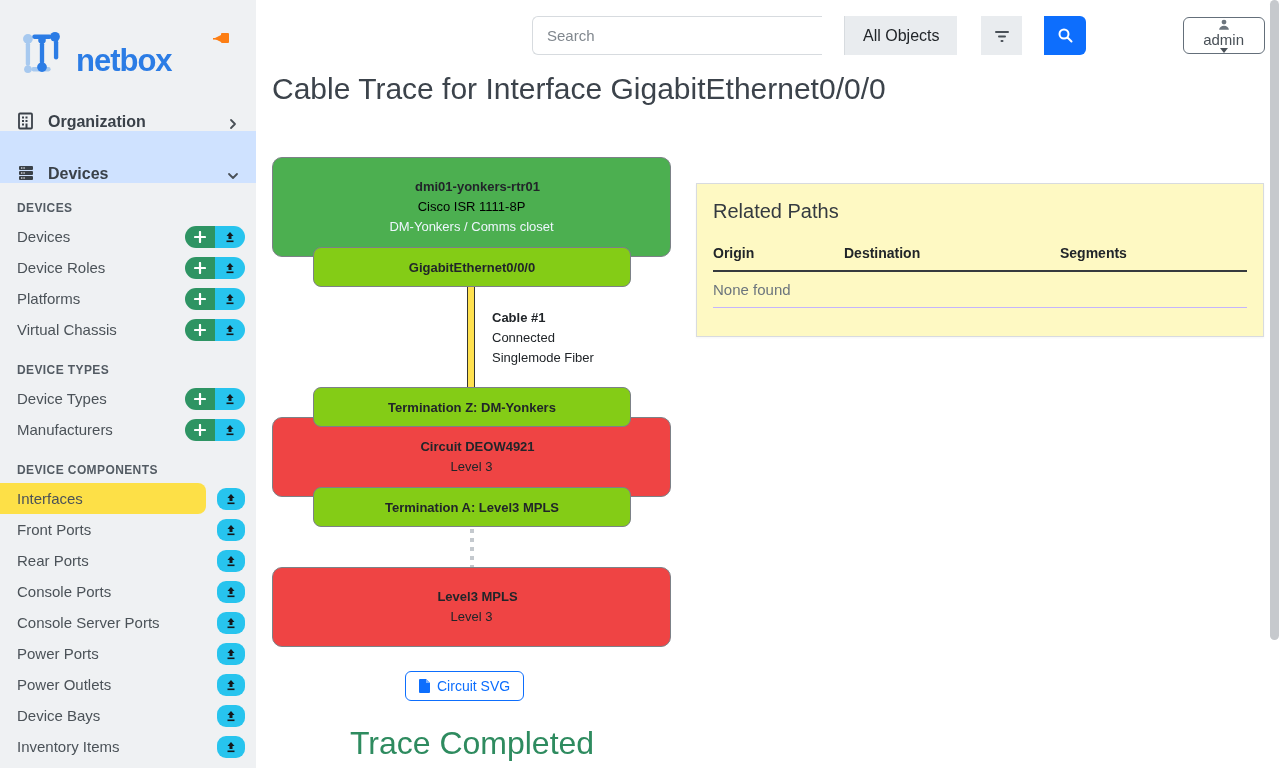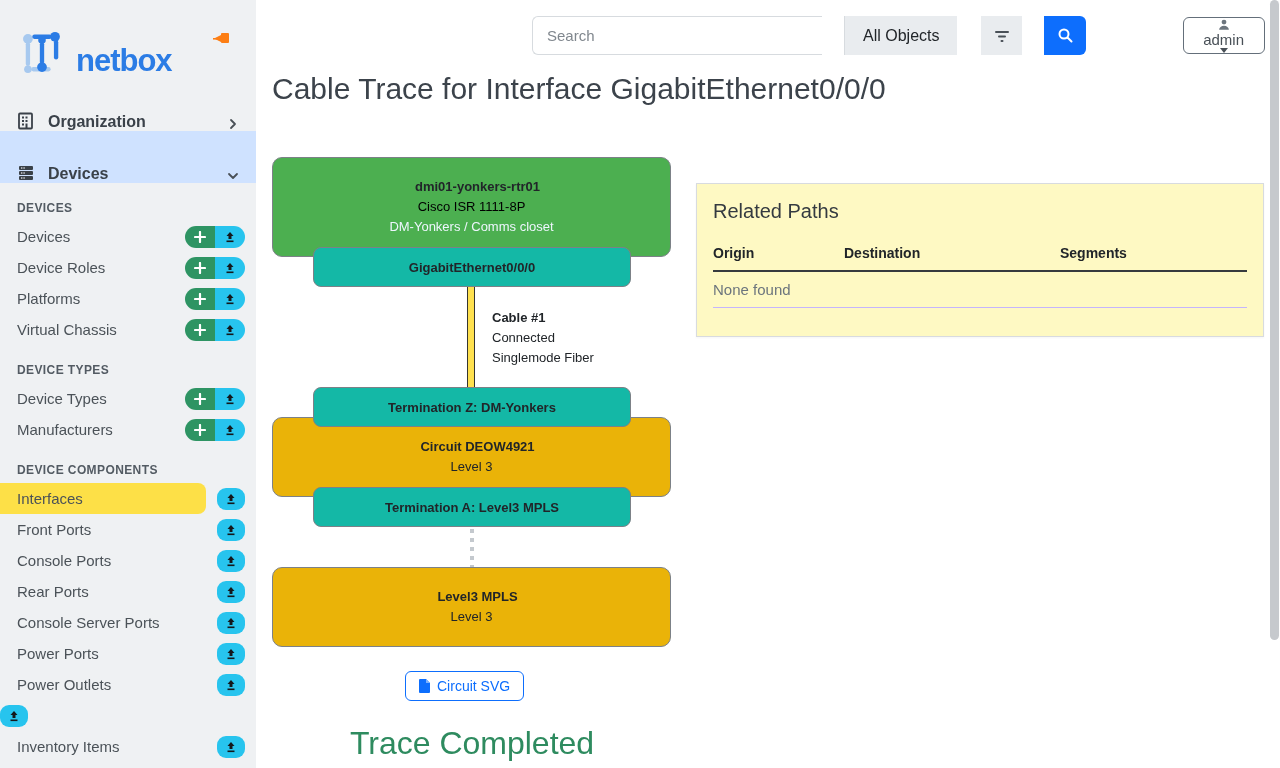--- a/index.html
+++ b/index.html
@@ -43,26 +43,26 @@
   .user-btn { position:absolute; right:15px; top:17px; height:37px; border:1px solid #646f7a; border-radius:6px; display:flex; align-items:center; padding:0 12px; cursor:pointer; background:#fff;flex-direction:column; }
   .user-label { font-size:15px; color:#495057; margin:0 8px 0 7px; }
   .caret-down { width:0; height:0; border-left:4px solid transparent; border-right:4px solid transparent; border-top:5px solid #495057; }
 
   .page-title { position:absolute; left:16px; top:72px; font-size:30px; font-weight:400; color:#3c434b; }
 
   
   .trace { position:absolute; left:16px; top:157px; width:400px; height:625px; }
   .node { position:absolute; border:1px solid #7c8187; border-radius:10px; text-align:center; z-index:1; }
   .node.green { background:#4caf50; }
-  .node.mid { background:#eab308; }
+  .node.mid { background:#ef4444; }
   .node-line { font-size:13px; line-height:20px; color:#212529; }
   .node-line.bold { font-weight:bold;padding-left:12px; }
   .link-pale { color:#000000; text-decoration:none; cursor:pointer; }
   .link-light { color:#eef6fd; text-decoration:none; cursor:pointer; }
-  .tbox { position:absolute; left:41px; width:318px; height:40px; background:#14b8a6; border:1px solid #7c8187; border-radius:8px; display:flex; align-items:center; justify-content:center; font-size:13px; font-weight:bold; color:#212529; z-index:3; cursor:pointer; }
+  .tbox { position:absolute; left:41px; width:318px; height:40px; background:#84cc16; border:1px solid #7c8187; border-radius:8px; display:flex; align-items:center; justify-content:center; font-size:13px; font-weight:bold; color:#212529; z-index:3; cursor:pointer; }
   .cable-line { position:absolute; left:195px; width:8px; background:#ffe14f; border-left:1px solid #35352f; border-right:1px solid #35352f; z-index:2; }
   .cable-info { position:absolute; left:220px; z-index:2; }
   .cable-info div { font-size:13px; line-height:20px; color:#212529; }
   .cable-info .bold { font-weight:bold; cursor:pointer; }
   .dotted-line { position:absolute; left:198px; width:4px; height:38px; background:repeating-linear-gradient(to bottom,#c4c9ce 0,#c4c9ce 4px,transparent 4px,transparent 9px); z-index:2; }
   .dl-btn { position:absolute; left:133px; top:514px; height:30px; padding:0 13px; display:flex; align-items:center; border:1px solid #0d6efd; border-radius:6px; background:#fff; color:#0d6efd; font-size:14px; cursor:pointer; }
   .dl-btn span { margin-left:7px; }
   .trace-status { position:absolute; left:0; top:568px; width:400px; text-align:center; font-size:32px; font-weight:400; color:#2e8b5f; }
 
   
@@ -279,42 +279,42 @@
         </div>
       <div class="mini-btn import solo">
           <svg width="12" height="12" viewBox="0 0 12 12">
             <path d="M6 1l3.5 4H7.5v3h-3V5H2.5z" fill="#14181c"></path>
             <rect x="2.5" y="9.5" width="7" height="1.6" fill="#14181c"></rect>
           </svg>
         </div>
     </div>
     <div class="side-item">
       <div class="item-label-wrap">
+          <span class="item-label">Rear Ports</span>
+        </div>
+      <div class="mini-btn import solo">
+          <svg width="12" height="12" viewBox="0 0 12 12">
+            <path d="M6 1l3.5 4H7.5v3h-3V5H2.5z" fill="#14181c"></path>
+            <rect x="2.5" y="9.5" width="7" height="1.6" fill="#14181c"></rect>
+          </svg>
+        </div>
+    </div>
+    <div class="side-item">
+      <div class="item-label-wrap">
           <span class="item-label">Console Ports</span>
         </div>
       <div class="mini-btn import solo">
           <svg width="12" height="12" viewBox="0 0 12 12">
             <path d="M6 1l3.5 4H7.5v3h-3V5H2.5z" fill="#14181c"></path>
             <rect x="2.5" y="9.5" width="7" height="1.6" fill="#14181c"></rect>
           </svg>
         </div>
     </div>
     <div class="side-item">
       <div class="item-label-wrap">
-          <span class="item-label">Rear Ports</span>
-        </div>
-      <div class="mini-btn import solo">
-          <svg width="12" height="12" viewBox="0 0 12 12">
-            <path d="M6 1l3.5 4H7.5v3h-3V5H2.5z" fill="#14181c"></path>
-            <rect x="2.5" y="9.5" width="7" height="1.6" fill="#14181c"></rect>
-          </svg>
-        </div>
-    </div>
-    <div class="side-item">
-      <div class="item-label-wrap">
           <span class="item-label">Console Server Ports</span>
         </div>
       <div class="mini-btn import solo">
           <svg width="12" height="12" viewBox="0 0 12 12">
             <path d="M6 1l3.5 4H7.5v3h-3V5H2.5z" fill="#14181c"></path>
             <rect x="2.5" y="9.5" width="7" height="1.6" fill="#14181c"></rect>
           </svg>
         </div>
     </div>
     <div class="side-item">
@@ -333,20 +333,23 @@
           <span class="item-label">Power Outlets</span>
         </div>
       <div class="mini-btn import solo">
           <svg width="12" height="12" viewBox="0 0 12 12">
             <path d="M6 1l3.5 4H7.5v3h-3V5H2.5z" fill="#14181c"></path>
             <rect x="2.5" y="9.5" width="7" height="1.6" fill="#14181c"></rect>
           </svg>
         </div>
     </div>
     <div class="side-item">
+      <div class="item-label-wrap">
+          <span class="item-label">Device Bays</span>
+        </div>
       <div class="mini-btn import solo">
           <svg width="12" height="12" viewBox="0 0 12 12">
             <path d="M6 1l3.5 4H7.5v3h-3V5H2.5z" fill="#14181c"></path>
             <rect x="2.5" y="9.5" width="7" height="1.6" fill="#14181c"></rect>
           </svg>
         </div>
     </div>
     <div class="side-item">
       <div class="item-label-wrap">
           <span class="item-label">Inventory Items</span>

